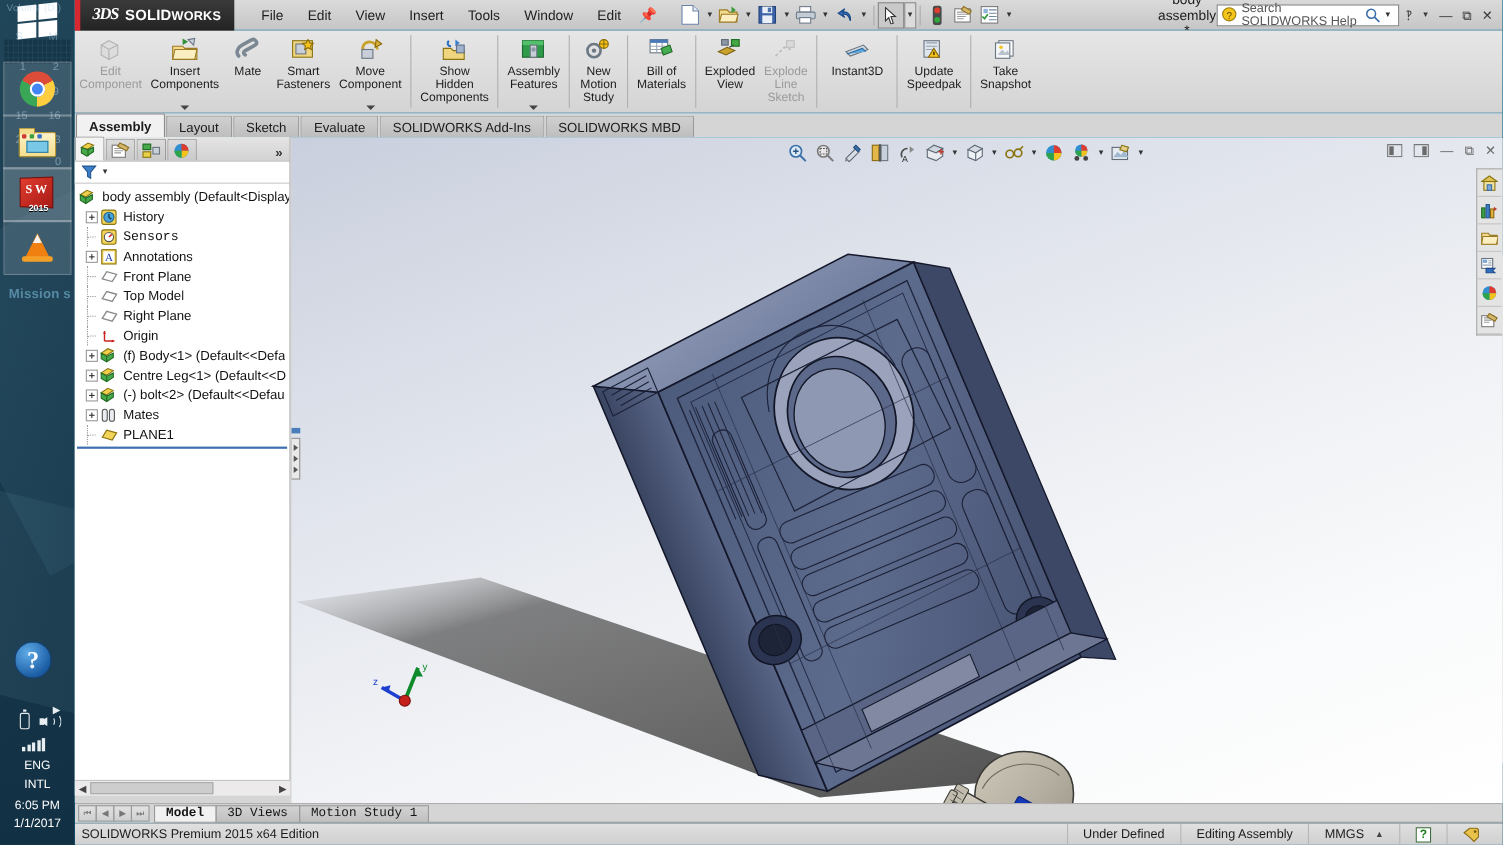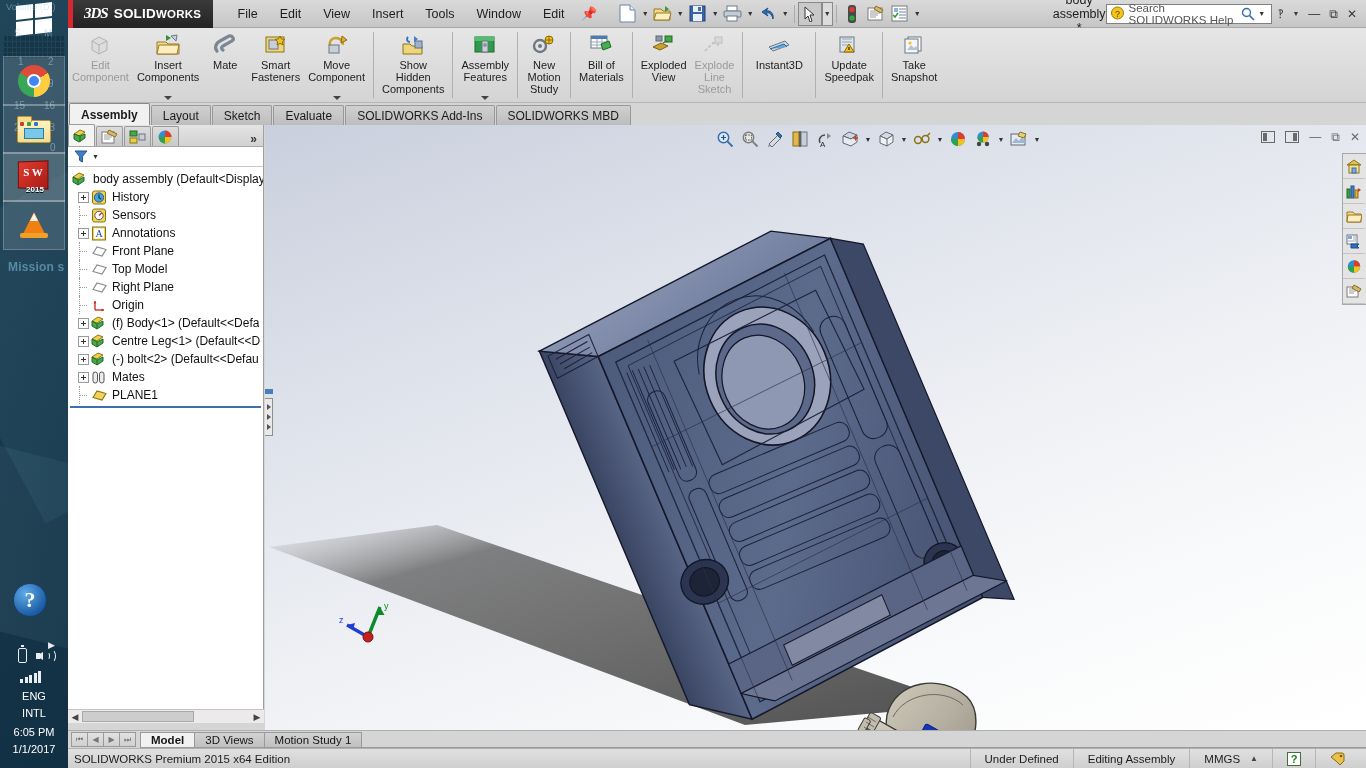--- a/index.html
+++ b/index.html
@@ -249,21 +249,21 @@
   
   .triad { position: absolute; left: 70px; top: 470px; width: 70px; height: 60px; }
 
   
   .model { position: absolute; left: 0; top: 0; width: 1101px; height: 605px; }
   .tabs-bottom { position: absolute; left: 0; top: 605px; width: 1298px; height: 18px;
     background: #d5d5d5; border-top: 1px solid #aeaeae; display: flex; align-items: center; padding-left: 3px; }
   .navbtn { width: 17px; height: 15px; border: 1px solid #999; background: linear-gradient(#e2e2e2,#cfcfcf);
     display: flex; align-items: center; justify-content: center; font-size: 8px; color: #777; margin-right: -1px; }
   .btab { height: 16px; padding: 0 10px; display: flex; align-items: center; font-size: 11.5px;
-    border: 1px solid #9a9a9a; background: linear-gradient(#d2d2d2,#c0c0c0); margin-right: -1px; color: #151515; }
+    border: 1px solid #9a9a9a; background: linear-gradient(#d2d2d2,#c0c0c0); margin-right: -1px; color: #151515; font-family: Liberation Mono, monospace; }
   .btab.active { background: #f1f1f1; font-weight: bold; }
   .btab-fill { flex: 1; height: 16px; border-bottom: 1px solid #9a9a9a; }
 
   .statusbar { position: absolute; left: 0; bottom: 0; width: 1298px; height: 20px;
     background: linear-gradient(#e0e0e0, #cfcfcf); border-top: 1px solid #b0b0b0;
     display: flex; align-items: center; font-size: 11.5px; color: #1c1c1c; }
   .statusbar .sl { padding-left: 6px; }
   .statusbar .sright { margin-left: auto; display: flex; align-items: center; gap: 0; padding-right: 6px; }
   .statusbar .sright .cell { padding: 0 14px; height: 20px; display: flex; align-items: center;
     border-left: 1px solid #b6b6b6; }
@@ -769,21 +769,21 @@
             <span class="ti">
               <svg width="17" height="15" viewBox="0 0 17 15">
                   <rect x="1.5" y="1" width="13" height="13" rx="2" fill="#f2d45a" stroke="#8a7412"></rect>
                   <circle cx="8" cy="7.5" r="4.6" fill="#4aa3d8" stroke="#1f5f8a"></circle>
                   <path d="M8 4.5v3.2l2.2 1.5" stroke="#0d3a56" fill="none" stroke-width="1.2"></path>
                 </svg>
             </span>
             <span class="tl">History</span>
           </div>
 
-          <div class="tnode" style="padding-left:10px;">
+          <div class="tnode" style="padding-left:10px;font-family:Liberation Mono, monospace;">
             <span class="noexp"></span>
             <span class="ti">
               <svg width="17" height="15" viewBox="0 0 17 15">
                   <rect x="1.5" y="1" width="13" height="13" rx="2" fill="#f2d45a" stroke="#8a7412"></rect>
                   <circle cx="8" cy="7.5" r="4.2" fill="#fff" stroke="#555"></circle>
                   <path d="M8 7.5l2.6-2.4" stroke="#c22" stroke-width="1.4"></path>
                 </svg>
             </span>
             <span class="tl">Sensors</span>
           </div>

